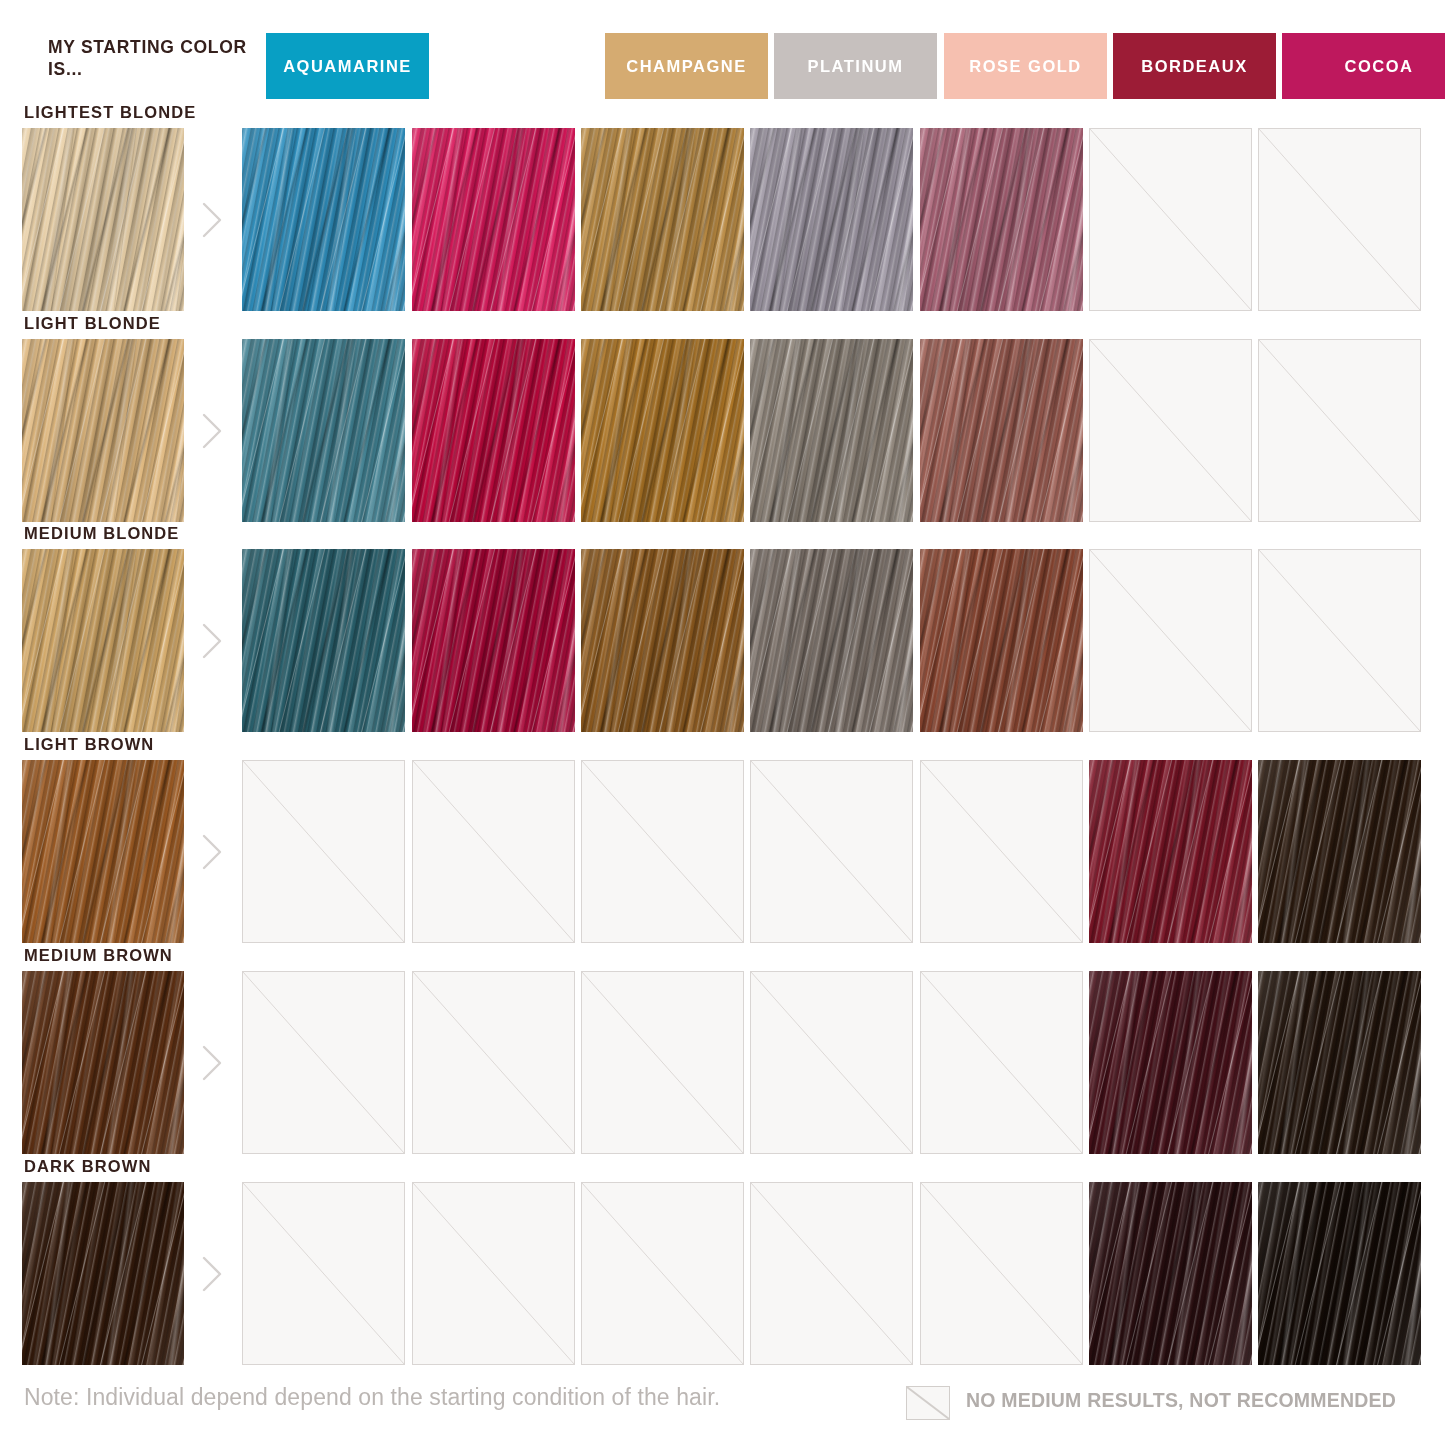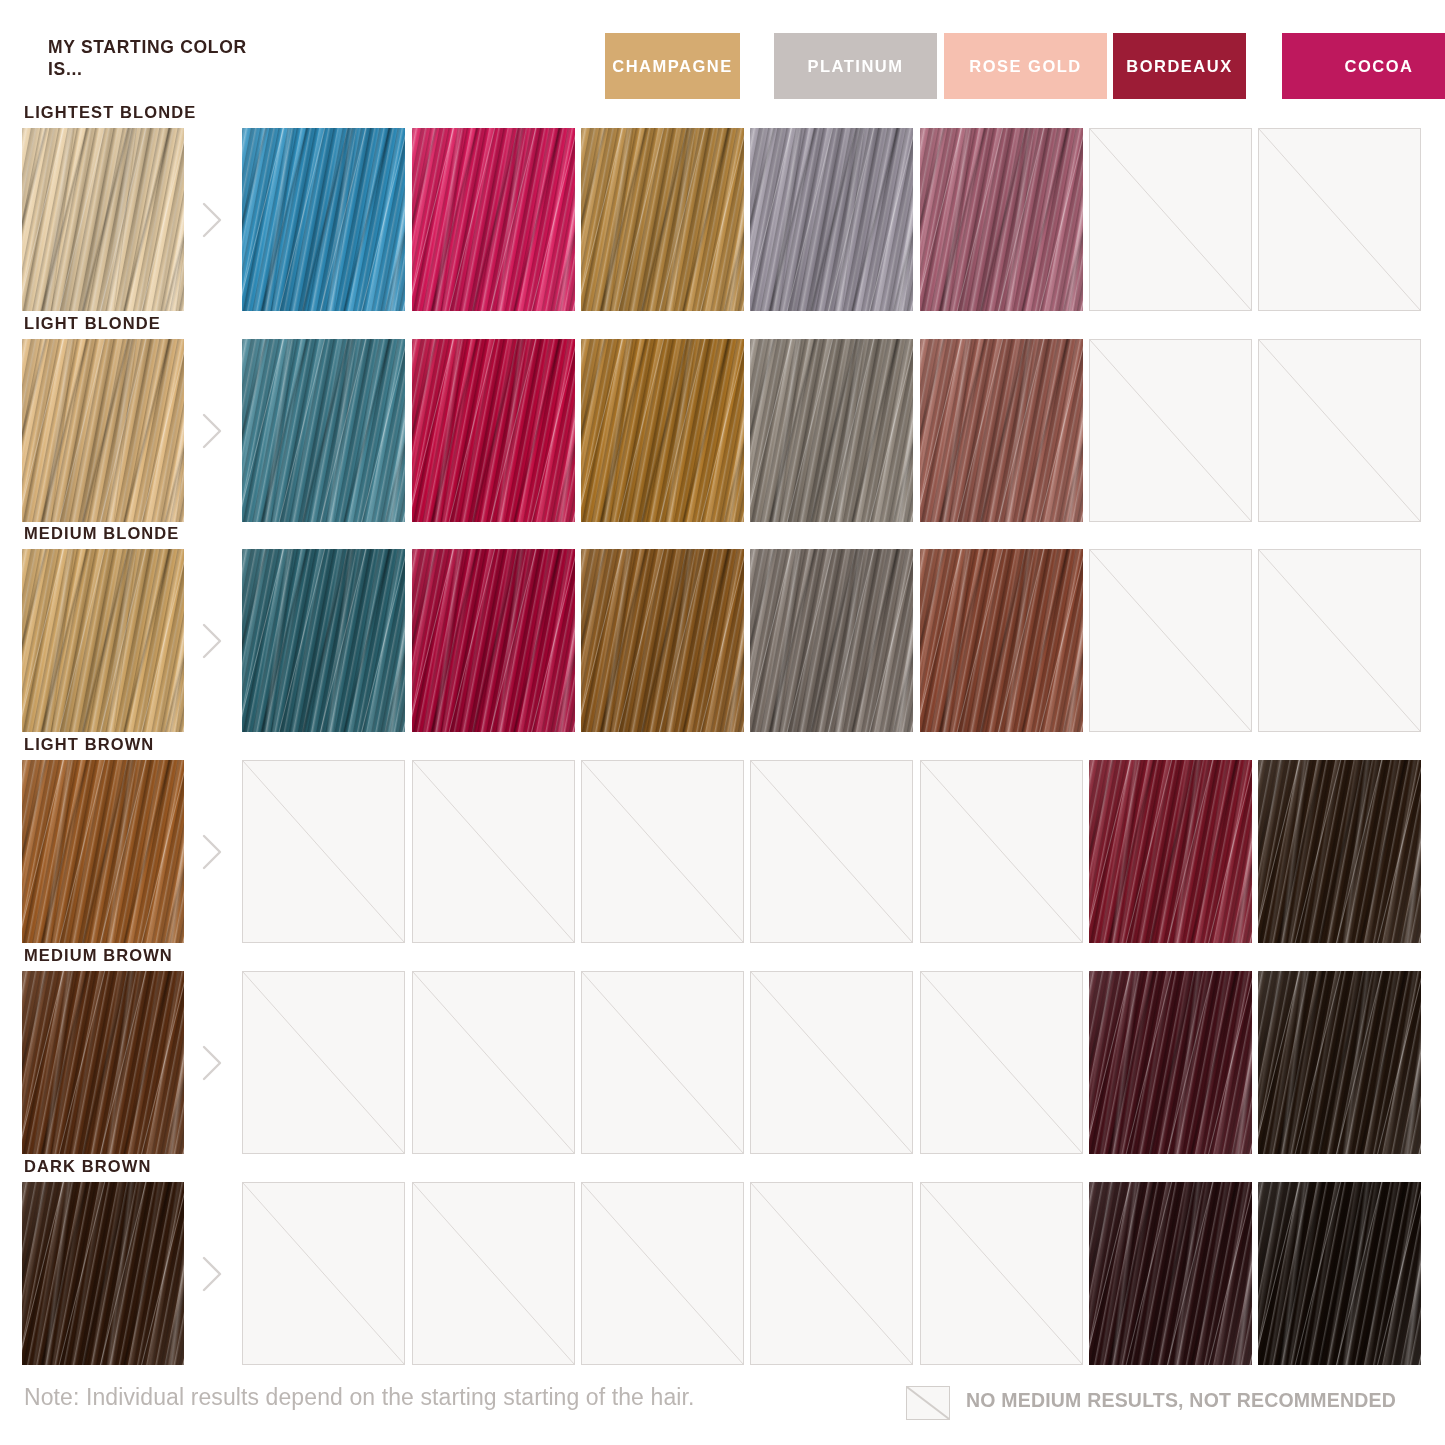--- a/index.html
+++ b/index.html
@@ -194,30 +194,33 @@
   }
 </style>
 </head>
 <body>
 
 <div id="chart-root">
 
   <div class="header-row">
     <div class="starting-title">MY STARTING COLOR IS...</div>
 
-      <div class="shade-header" style="left: 581px; width: 135px; background: rgb(213, 171, 113); color: rgb(255, 255, 255);">
+  <div class="shade-header" style="left: 242px; width: 163px; background: rgb(8, 159, 196); color: rgb(255, 255, 255);">
+        <span>AQUAMARINE</span>
+      </div>
+      <div class="shade-header" style="left: 581px; width: 163px; background: rgb(213, 171, 113); color: rgb(255, 255, 255);">
         <span>CHAMPAGNE</span>
       </div>
       <div class="shade-header" style="left: 920px; width: 163px; background: rgb(246, 192, 176); color: rgb(255, 255, 255);">
         <span>ROSE GOLD</span>
       </div>
       <div class="shade-header" style="left: 750px; width: 163px; background: rgb(198, 192, 190); color: rgb(255, 255, 255);">
         <span>PLATINUM</span>
       </div>
-      <div class="shade-header" style="left: 1089px; width: 133px; background: rgb(156, 28, 54); color: rgb(255, 255, 255);">
+      <div class="shade-header" style="left: 1089px; width: 163px; background: rgb(156, 28, 54); color: rgb(255, 255, 255);">
         <span>BORDEAUX</span>
       </div>
       <div class="shade-header" style="left: 1258px; width: 194px; background: #be185d; color: rgb(255, 255, 255);">
         <span>COCOA</span>
       </div>
     </div>
 
   <div id="grid">
       <div class="row-label" style="top: 103px;">LIGHTEST BLONDE</div>
       <div class="swatch" style="left: 22px; top: 128px; width: 162px; height: 183px;">
@@ -641,21 +644,21 @@
           <div class="tex a"></div>
           <div class="tex b"></div>
           <div class="tex c"></div>
           <div class="tex d"></div>
           <div class="sheen"></div>
         </div>
       </div>
     </div>
 
   <div class="footer">
-    <div class="footer-note">Note: Individual results depend on the starting starting of the hair.</div>
+    <div class="footer-note">Note: Individual depend depend on the starting condition of the hair.</div>
     <div class="legend-box">
       <svg viewBox="0 0 44 34" preserveAspectRatio="none" aria-hidden="true">
         <line x1="0" y1="0" x2="44" y2="34" stroke="#d2cecb" stroke-width="2"></line>
       </svg>
     </div>
     <div class="legend-text">NO MEDIUM RESULTS, NOT RECOMMENDED</div>
   </div>
 
 </div>
 

